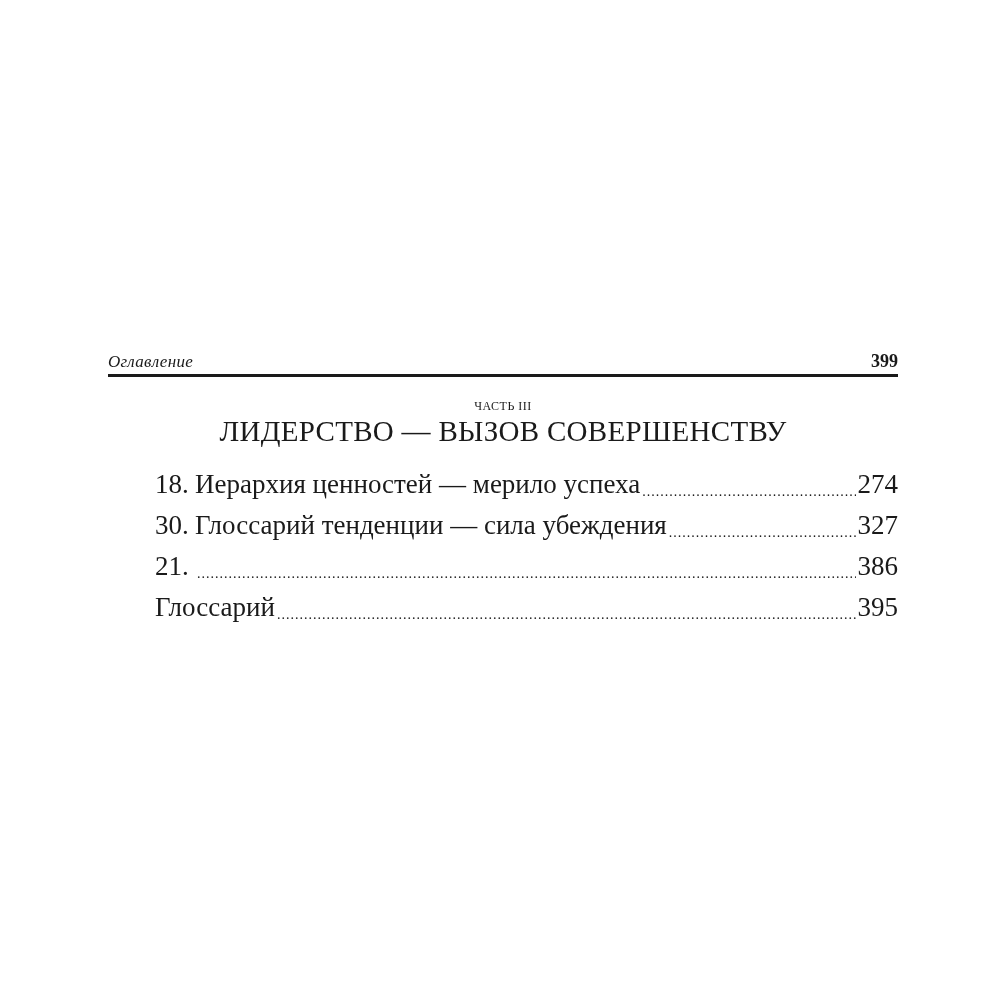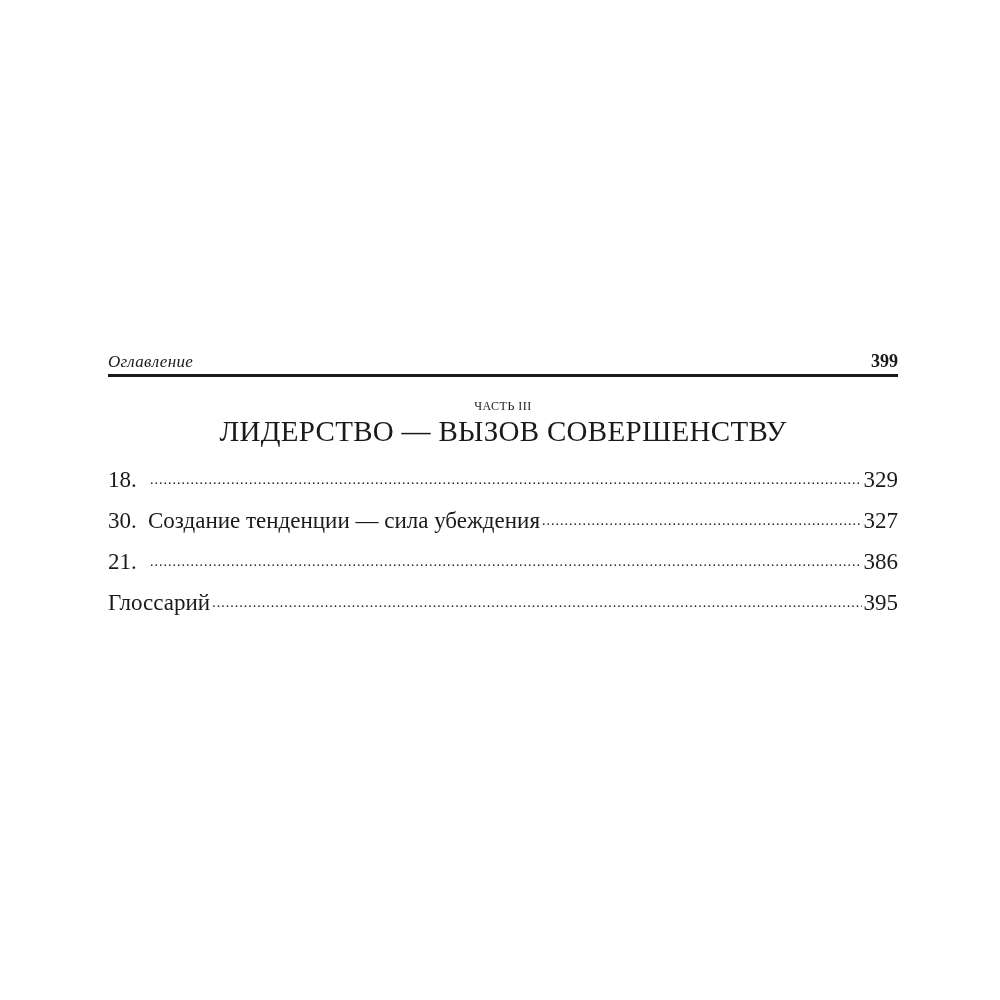--- a/index.html
+++ b/index.html
@@ -5,21 +5,21 @@
   html, body { margin:0; padding:0; background:#ffffff; }
   body { width:1000px; height:1000px; position:relative; font-family:"Liberation Serif","DejaVu Serif",serif; color:#1a1a1a; }
   .page { position:absolute; left:108px; top:348px; width:790px; }
   .header { display:flex; justify-content:space-between; align-items:flex-end; height:24px; font-size:17px; }
   .header .title { font-style:italic; letter-spacing:0.3px;font-family:Liberation Serif, serif; }
   .header .num { font-weight:bold; font-size:18px;margin-left:11px; }
   .rule { height:3px; background:#1a1a1a; margin-top:2px; }
   .part { text-align:center; font-size:12px; margin-top:20px; line-height:18px; letter-spacing:0.5px; }
   .part-title { text-align:center; font-size:29px; margin-top:2px; line-height:28px; letter-spacing:0.3px; }
   .toc { margin-top:14px; }
-  .row { display:flex; align-items:center; height:41px; font-size:23px; }
+  .row { display:flex; align-items:flex-end; height:41px; font-size:27px;margin-left:47px; }
   .row .n { width:40px; flex:none; }
   .row .t { flex:none; white-space:nowrap; }
   .row .dots { flex:1; overflow:hidden; white-space:nowrap; margin:0 2px; font-size:14px; letter-spacing:1px; }
   .row .dots::after { content:"................................................................................................................................................................................................................"; }
   .row .p { flex:none; text-align:right; }
 </style>
 </head>
 <body>
 
 <div class="page">
@@ -28,26 +28,27 @@
     <span class="num">399</span>
   </div>
   <div class="rule"></div>
 
   <div class="part">ЧАСТЬ III</div>
   <div class="part-title">ЛИДЕРСТВО — ВЫЗОВ СОВЕРШЕНСТВУ</div>
 
   <div class="toc">
     <div class="row">
       <span class="n">18.</span>
+      <span class="t">Иерархия ценностей — мерило успеха</span>
       <span class="dots"></span>
-      <span class="p">329</span>
+      <span class="p">274</span>
     </div>
     <div class="row">
       <span class="n">30.</span>
-      <span class="t">Создание тенденции — сила убеждения</span>
+      <span class="t">Глоссарий тенденции — сила убеждения</span>
       <span class="dots"></span>
       <span class="p">327</span>
     </div>
     <div class="row">
       <span class="n">21.</span>
       <span class="dots"></span>
       <span class="p">386</span>
     </div>
     <div class="row">
       <span class="t">Глоссарий</span>

